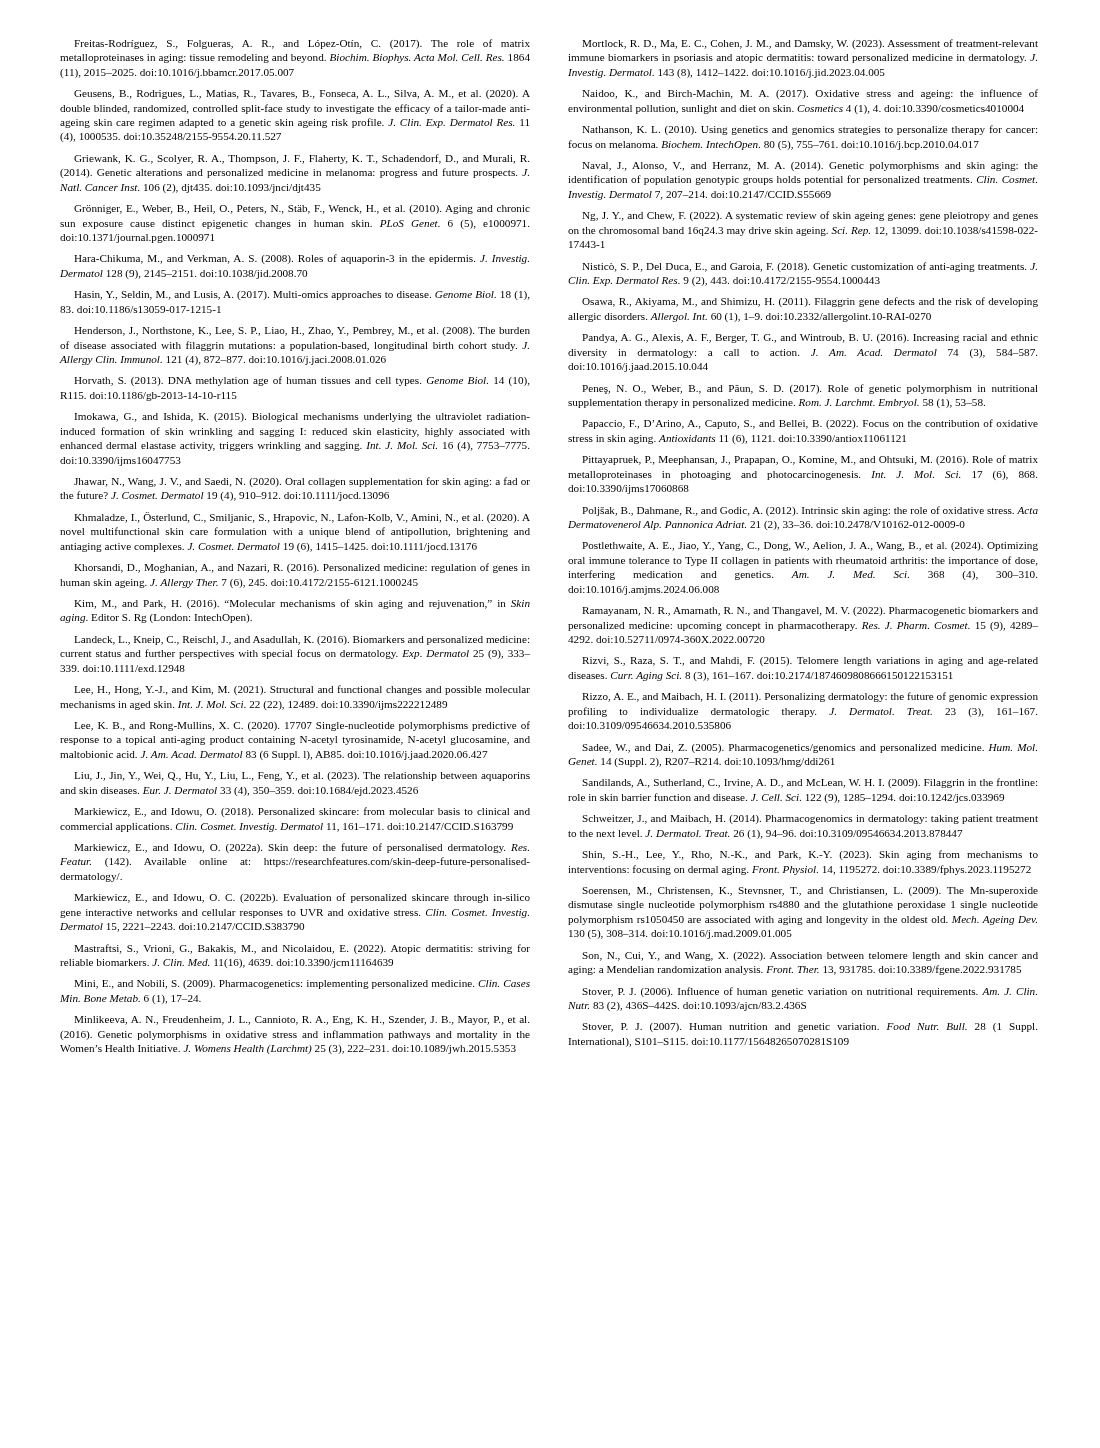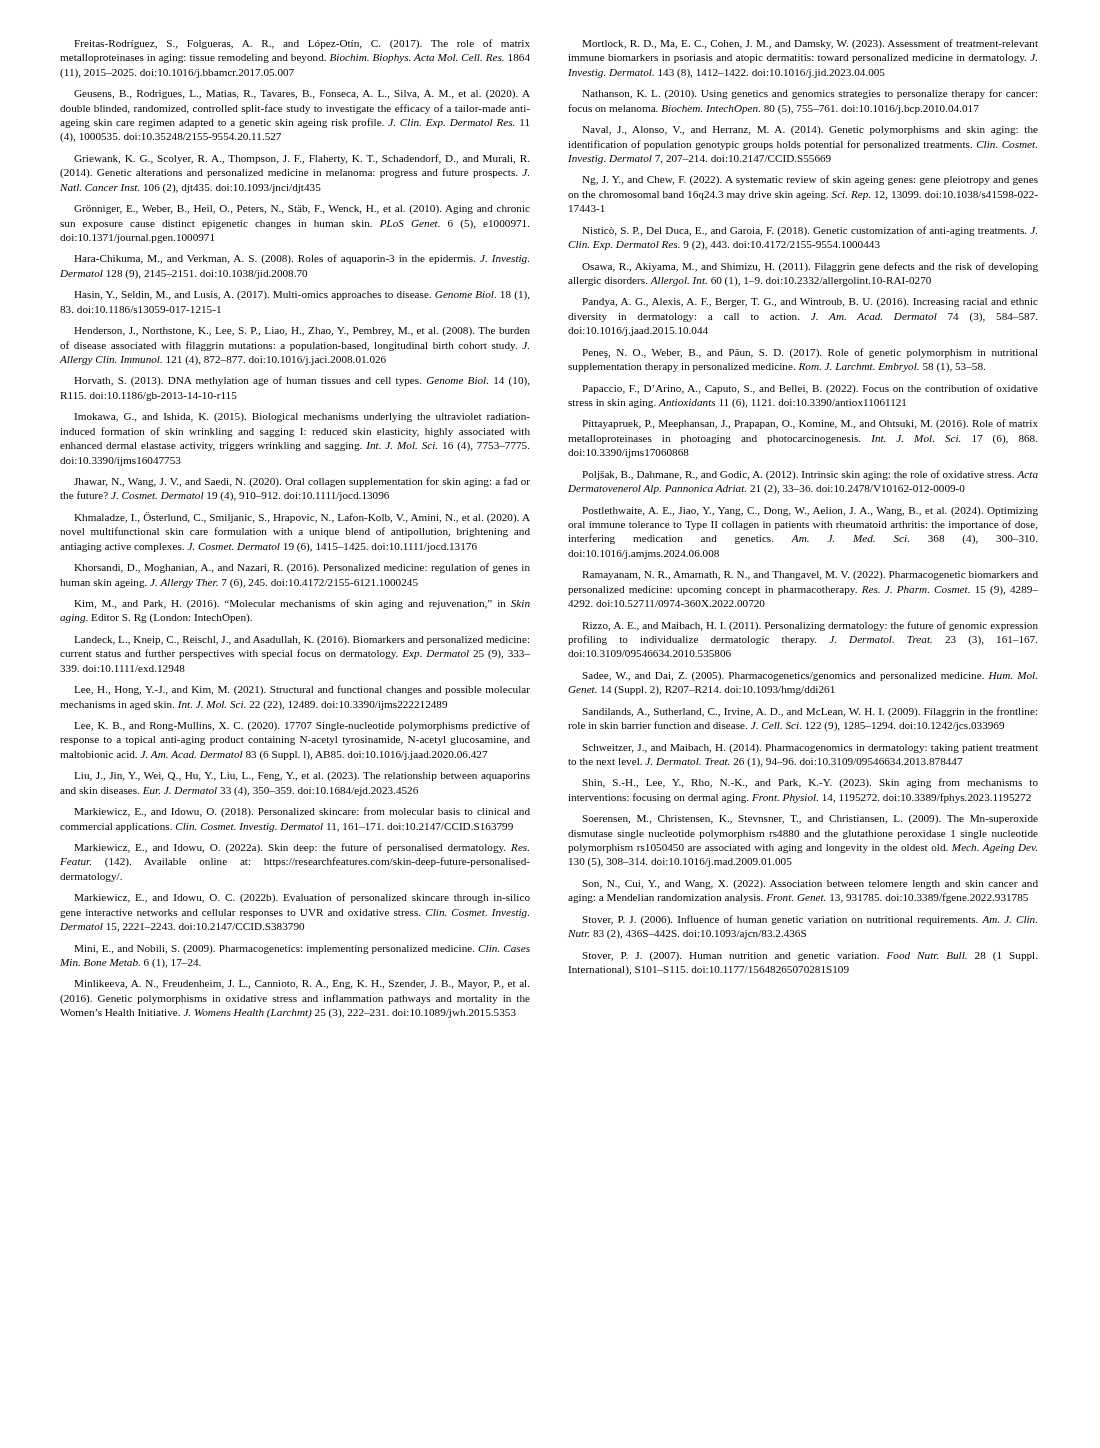--- a/index.html
+++ b/index.html
@@ -62,40 +62,43 @@
       <p class="ref">Khmaladze, I., Österlund, C., Smiljanic, S., Hrapovic, N., Lafon-Kolb, V., Amini, N., et al. (2020). A novel multifunctional skin care formulation with a unique blend of antipollution, brightening and antiaging active complexes. <i>J. Cosmet. Dermatol</i> 19 (6), 1415–1425. doi:10.1111/jocd.13176</p>
       <p class="ref">Khorsandi, D., Moghanian, A., and Nazari, R. (2016). Personalized medicine: regulation of genes in human skin ageing. <i>J. Allergy Ther.</i> 7 (6), 245. doi:10.4172/2155-6121.1000245</p>
       <p class="ref">Kim, M., and Park, H. (2016). “Molecular mechanisms of skin aging and rejuvenation,” in <i>Skin aging</i>. Editor S. Rg (London: IntechOpen).</p>
       <p class="ref">Landeck, L., Kneip, C., Reischl, J., and Asadullah, K. (2016). Biomarkers and personalized medicine: current status and further perspectives with special focus on dermatology. <i>Exp. Dermatol</i> 25 (9), 333–339. doi:10.1111/exd.12948</p>
       <p class="ref">Lee, H., Hong, Y.-J., and Kim, M. (2021). Structural and functional changes and possible molecular mechanisms in aged skin. <i>Int. J. Mol. Sci.</i> 22 (22), 12489. doi:10.3390/ijms222212489</p>
       <p class="ref">Lee, K. B., and Rong-Mullins, X. C. (2020). 17707 Single-nucleotide polymorphisms predictive of response to a topical anti-aging product containing N-acetyl tyrosinamide, N-acetyl glucosamine, and maltobionic acid. <i>J. Am. Acad. Dermatol</i> 83 (6 Suppl. l), AB85. doi:10.1016/j.jaad.2020.06.427</p>
       <p class="ref">Liu, J., Jin, Y., Wei, Q., Hu, Y., Liu, L., Feng, Y., et al. (2023). The relationship between aquaporins and skin diseases. <i>Eur. J. Dermatol</i> 33 (4), 350–359. doi:10.1684/ejd.2023.4526</p>
       <p class="ref">Markiewicz, E., and Idowu, O. (2018). Personalized skincare: from molecular basis to clinical and commercial applications. <i>Clin. Cosmet. Investig. Dermatol</i> 11, 161–171. doi:10.2147/CCID.S163799</p>
       <p class="ref">Markiewicz, E., and Idowu, O. (2022a). Skin deep: the future of personalised dermatology. <i>Res. Featur.</i> (142). Available online at: https://researchfeatures.com/skin-deep-future-personalised-dermatology/.</p>
       <p class="ref">Markiewicz, E., and Idowu, O. C. (2022b). Evaluation of personalized skincare through in-silico gene interactive networks and cellular responses to UVR and oxidative stress. <i>Clin. Cosmet. Investig. Dermatol</i> 15, 2221–2243. doi:10.2147/CCID.S383790</p>
+      <p class="ref">Mastraftsi, S., Vrioni, G., Bakakis, M., and Nicolaidou, E. (2022). Atopic dermatitis: striving for reliable biomarkers. <i>J. Clin. Med.</i> 11(16), 4639. doi:10.3390/jcm11164639</p>
       <p class="ref">Mini, E., and Nobili, S. (2009). Pharmacogenetics: implementing personalized medicine. <i>Clin. Cases Min. Bone Metab.</i> 6 (1), 17–24.</p>
       <p class="ref">Minlikeeva, A. N., Freudenheim, J. L., Cannioto, R. A., Eng, K. H., Szender, J. B., Mayor, P., et al. (2016). Genetic polymorphisms in oxidative stress and inflammation pathways and mortality in the Women’s Health Initiative. <i>J. Womens Health (Larchmt)</i> 25 (3), 222–231. doi:10.1089/jwh.2015.5353</p>
     </div>
   <div class="column" id="col-1">
       <p class="ref">Mortlock, R. D., Ma, E. C., Cohen, J. M., and Damsky, W. (2023). Assessment of treatment-relevant immune biomarkers in psoriasis and atopic dermatitis: toward personalized medicine in dermatology. <i>J. Investig. Dermatol.</i> 143 (8), 1412–1422. doi:10.1016/j.jid.2023.04.005</p>
+      <p class="ref">Naidoo, K., and Birch-Machin, M. A. (2017). Oxidative stress and ageing: the influence of environmental pollution, sunlight and diet on skin. <i>Cosmetics</i> 4 (1), 4. doi:10.3390/cosmetics4010004</p>
       <p class="ref">Nathanson, K. L. (2010). Using genetics and genomics strategies to personalize therapy for cancer: focus on melanoma. <i>Biochem. IntechOpen.</i> 80 (5), 755–761. doi:10.1016/j.bcp.2010.04.017</p>
       <p class="ref">Naval, J., Alonso, V., and Herranz, M. A. (2014). Genetic polymorphisms and skin aging: the identification of population genotypic groups holds potential for personalized treatments. <i>Clin. Cosmet. Investig. Dermatol</i> 7, 207–214. doi:10.2147/CCID.S55669</p>
       <p class="ref">Ng, J. Y., and Chew, F. (2022). A systematic review of skin ageing genes: gene pleiotropy and genes on the chromosomal band 16q24.3 may drive skin ageing. <i>Sci. Rep.</i> 12, 13099. doi:10.1038/s41598-022-17443-1</p>
       <p class="ref">Nisticò, S. P., Del Duca, E., and Garoia, F. (2018). Genetic customization of anti-aging treatments. <i>J. Clin. Exp. Dermatol Res.</i> 9 (2), 443. doi:10.4172/2155-9554.1000443</p>
       <p class="ref">Osawa, R., Akiyama, M., and Shimizu, H. (2011). Filaggrin gene defects and the risk of developing allergic disorders. <i>Allergol. Int.</i> 60 (1), 1–9. doi:10.2332/allergolint.10-RAI-0270</p>
       <p class="ref">Pandya, A. G., Alexis, A. F., Berger, T. G., and Wintroub, B. U. (2016). Increasing racial and ethnic diversity in dermatology: a call to action. <i>J. Am. Acad. Dermatol</i> 74 (3), 584–587. doi:10.1016/j.jaad.2015.10.044</p>
       <p class="ref">Peneş, N. O., Weber, B., and Păun, S. D. (2017). Role of genetic polymorphism in nutritional supplementation therapy in personalized medicine. <i>Rom. J. Larchmt. Embryol.</i> 58 (1), 53–58.</p>
       <p class="ref">Papaccio, F., D’Arino, A., Caputo, S., and Bellei, B. (2022). Focus on the contribution of oxidative stress in skin aging. <i>Antioxidants</i> 11 (6), 1121. doi:10.3390/antiox11061121</p>
       <p class="ref">Pittayapruek, P., Meephansan, J., Prapapan, O., Komine, M., and Ohtsuki, M. (2016). Role of matrix metalloproteinases in photoaging and photocarcinogenesis. <i>Int. J. Mol. Sci.</i> 17 (6), 868. doi:10.3390/ijms17060868</p>
       <p class="ref">Poljšak, B., Dahmane, R., and Godic, A. (2012). Intrinsic skin aging: the role of oxidative stress. <i>Acta Dermatovenerol Alp. Pannonica Adriat.</i> 21 (2), 33–36. doi:10.2478/V10162-012-0009-0</p>
       <p class="ref">Postlethwaite, A. E., Jiao, Y., Yang, C., Dong, W., Aelion, J. A., Wang, B., et al. (2024). Optimizing oral immune tolerance to Type II collagen in patients with rheumatoid arthritis: the importance of dose, interfering medication and genetics. <i>Am. J. Med. Sci.</i> 368 (4), 300–310. doi:10.1016/j.amjms.2024.06.008</p>
       <p class="ref">Ramayanam, N. R., Amarnath, R. N., and Thangavel, M. V. (2022). Pharmacogenetic biomarkers and personalized medicine: upcoming concept in pharmacotherapy. <i>Res. J. Pharm. Cosmet.</i> 15 (9), 4289–4292. doi:10.52711/0974-360X.2022.00720</p>
+      <p class="ref">Rizvi, S., Raza, S. T., and Mahdi, F. (2015). Telomere length variations in aging and age-related diseases. <i>Curr. Aging Sci.</i> 8 (3), 161–167. doi:10.2174/1874609808666150122153151</p>
       <p class="ref">Rizzo, A. E., and Maibach, H. I. (2011). Personalizing dermatology: the future of genomic expression profiling to individualize dermatologic therapy. <i>J. Dermatol. Treat.</i> 23 (3), 161–167. doi:10.3109/09546634.2010.535806</p>
       <p class="ref">Sadee, W., and Dai, Z. (2005). Pharmacogenetics/genomics and personalized medicine. <i>Hum. Mol. Genet.</i> 14 (Suppl. 2), R207–R214. doi:10.1093/hmg/ddi261</p>
       <p class="ref">Sandilands, A., Sutherland, C., Irvine, A. D., and McLean, W. H. I. (2009). Filaggrin in the frontline: role in skin barrier function and disease. <i>J. Cell. Sci.</i> 122 (9), 1285–1294. doi:10.1242/jcs.033969</p>
       <p class="ref">Schweitzer, J., and Maibach, H. (2014). Pharmacogenomics in dermatology: taking patient treatment to the next level. <i>J. Dermatol. Treat.</i> 26 (1), 94–96. doi:10.3109/09546634.2013.878447</p>
       <p class="ref">Shin, S.-H., Lee, Y., Rho, N.-K., and Park, K.-Y. (2023). Skin aging from mechanisms to interventions: focusing on dermal aging. <i>Front. Physiol.</i> 14, 1195272. doi:10.3389/fphys.2023.1195272</p>
       <p class="ref">Soerensen, M., Christensen, K., Stevnsner, T., and Christiansen, L. (2009). The Mn-superoxide dismutase single nucleotide polymorphism rs4880 and the glutathione peroxidase 1 single nucleotide polymorphism rs1050450 are associated with aging and longevity in the oldest old. <i>Mech. Ageing Dev.</i> 130 (5), 308–314. doi:10.1016/j.mad.2009.01.005</p>
-      <p class="ref">Son, N., Cui, Y., and Wang, X. (2022). Association between telomere length and skin cancer and aging: a Mendelian randomization analysis. <i>Front. Genet.</i> 13, 931785. doi:10.3389/fgene.2022.931785</p>
+      <p class="ref">Son, N., Cui, Y., and Wang, X. (2022). Association between telomere length and skin cancer and aging: a Mendelian randomization analysis. <i>Front. Ther.</i> 13, 931785. doi:10.3389/fgene.2022.931785</p>
       <p class="ref">Stover, P. J. (2006). Influence of human genetic variation on nutritional requirements. <i>Am. J. Clin. Nutr.</i> 83 (2), 436S–442S. doi:10.1093/ajcn/83.2.436S</p>
       <p class="ref">Stover, P. J. (2007). Human nutrition and genetic variation. <i>Food Nutr. Bull.</i> 28 (1 Suppl. International), S101–S115. doi:10.1177/15648265070281S109</p>
     </div>
 </div>
 
 </body></html>

